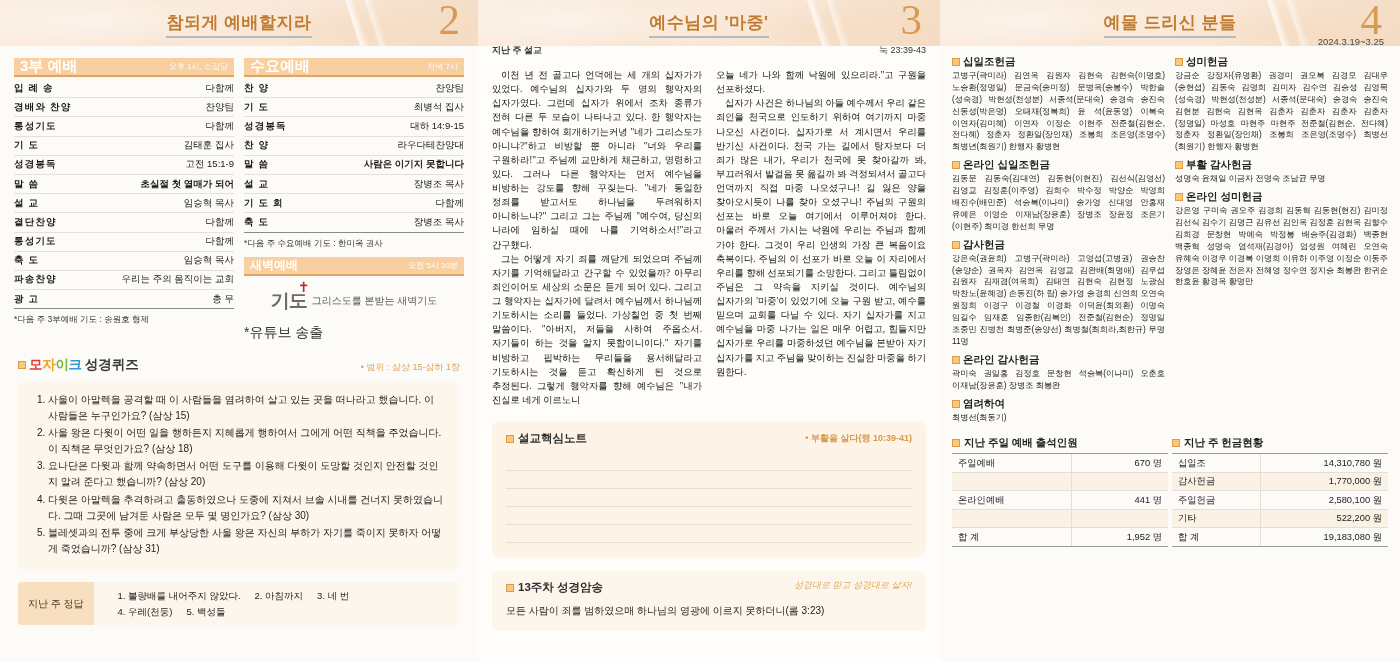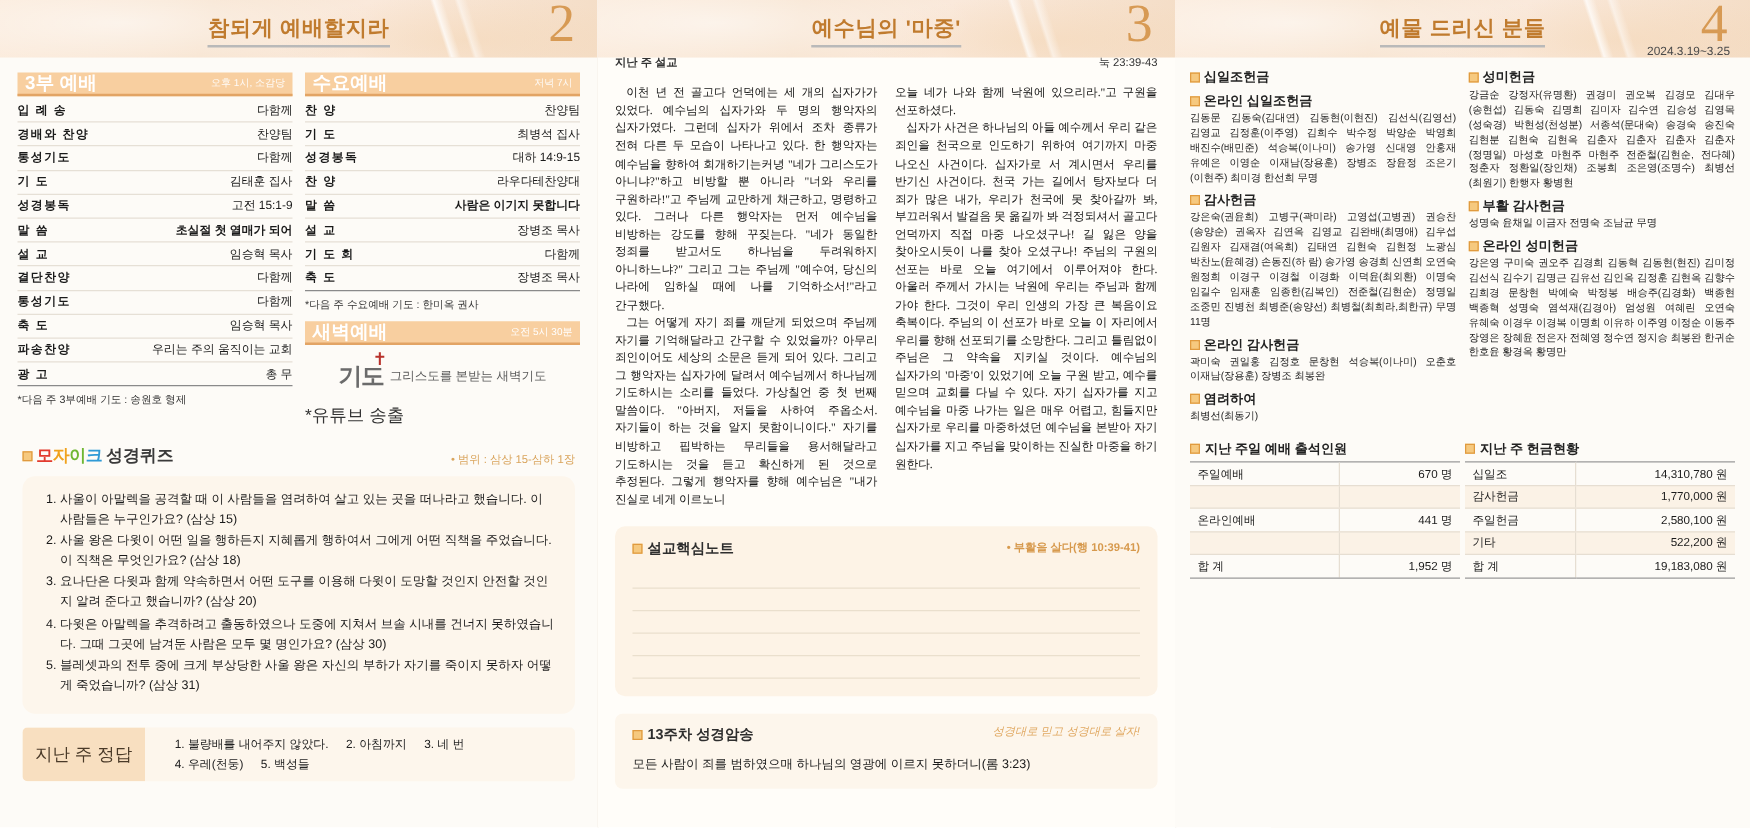--- a/index.html
+++ b/index.html
@@ -85,21 +85,21 @@
   .srow.bold .vl { font-weight:bold; }
   .srow:last-child { border-bottom:1.6px solid #8a8a8a; }
   .sched-note { font-size:8.5px; color:#333; margin-top:5px; }
 
   
   .dawn-head {
     display:flex; justify-content:space-between; align-items:center;
     background:#f8cfa0; height:19px; padding:0 6px; margin-top:7px;
     border-bottom: 2.5px solid #e2a465;
   }
-  .dawn-head .t { font-size:15px; font-weight:bold; color:#fff; }
+  .dawn-head .t { font-size:12px; font-weight:bold; color:#fff; }
   .dawn-head .s { font-size:8px; color:#fff; }
   .dawn-logo {
     height:46px; display:flex; align-items:center; justify-content:center;
     gap:5px; padding-top:4px;
   }
   .dawn-logo .kbs { font-size:19px; font-weight:bold; color:#6b6b6b; letter-spacing:-1px; position:relative;}
   .dawn-logo .kbs .cross{ position:absolute; top:-9px; right:-2px; color:#b8312b; font-size:14px; }
   .dawn-logo .slogan { font-size:10px; color:#5a5a5a; }
   .dawn-note { font-size:14px; color:#333; margin-top:2px; }
 
@@ -115,21 +115,21 @@
     margin-top:7px; background:#fdf6ec; border-radius:10px;
     padding:11px 14px 13px 10px;
   }
   .quiz-box ol { margin:0; padding-left:20px; }
   .quiz-box li { font-size:10px; line-height:1.62; color:#1a1a1a; margin-bottom:1px; }
   .answer-row {
     margin-top:11px; display:flex; align-items:stretch;
     background:#fdf6ec; border-radius:4px; overflow:hidden;
   }
   .answer-label {
-    background:#f8dfc0; color:#4a3a28; font-size:14px;
+    background:#f8dfc0; color:#4a3a28; font-size:10px;
     display:flex; align-items:center; padding:0 10px; white-space:nowrap;
   }
   .answer-body { padding:6px 24px; font-size:9.5px; color:#222; line-height:1.6; }
   .answer-body span { margin-right:14px; }
 
   
   .sermon-cols { display:flex; gap:14px; padding:8px 14px 0 14px; }
   .sermon-col { flex:1; }
   .sermon-col p {
     font-size:9.3px; line-height:1.52; color:#111;
@@ -397,20 +397,21 @@
       <div class="hdr-date">2024.3.19~3.25</div>
     </div>
 
     <div class="off-cols">
       <div class="off-col">
         <div class="off-group">
           <div class="off-h">
               <span class="sqmark"></span>
               <span>십일조헌금</span>
             </div>
+          <div class="off-names">고병구(곽미라) 김연옥 김원자 김현숙 김현숙(이명호) 노승환(정명일) 문금숙(송미정) 문병옥(송봉수) 박한솔(성숙경) 박현성(천성분) 서종석(문대숙) 송경숙 송진숙 신동성(박은명) 오태재(정복희) 윤  석(윤동영) 이복숙 이연자(김미혜) 이연자 이정순 이현주 전준철(김현순, 전다혜) 정춘자 정환일(장인채) 조봉희 조은영(조명수) 최병년(최원기) 한행자 황병현</div>
         </div>
         <div class="off-group">
           <div class="off-h">
               <span class="sqmark"></span>
               <span>온라인 십일조헌금</span>
             </div>
           <div class="off-names">김동문 김동숙(김대연) 김동현(이현진) 김선식(김영선) 김영교 김정훈(이주영) 김희수 박수정 박양순 박영희 배진수(배민준) 석승복(이나미) 송가영 신대영 안홍재 유예은 이영순 이재남(장용훈) 장병조 장윤정 조은기(이현주) 최미경 한선희 무명</div>
         </div>
         <div class="off-group">
           <div class="off-h">

